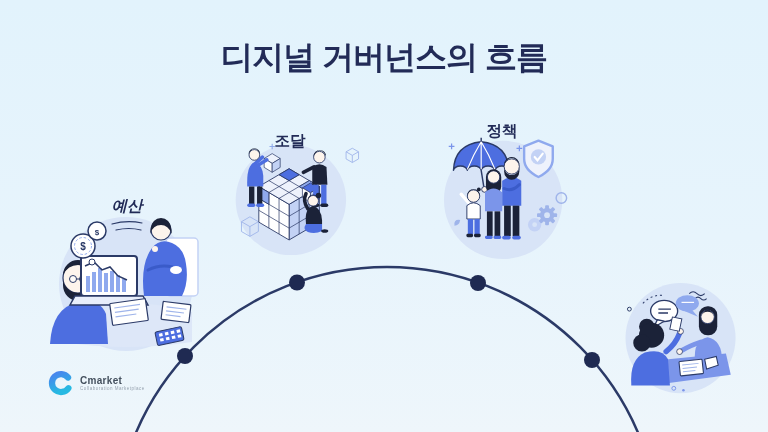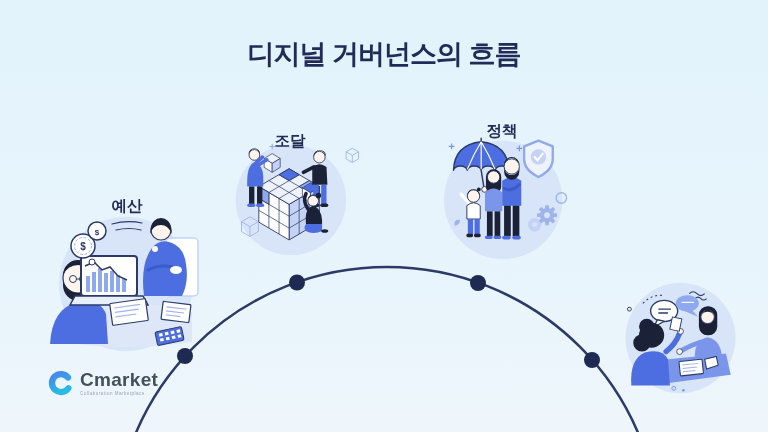--- a/index.html
+++ b/index.html
@@ -3,42 +3,42 @@
 <meta charset="utf-8">
 <style>
   html,body{margin:0;padding:0;}
   .stage{
     position:relative;width:768px;height:432px;overflow:hidden;
     background:linear-gradient(180deg,#e2f3fc 0%,#e7f4fc 55%,#eef6fb 100%);
     font-family:"Liberation Sans",sans-serif;
   }
   .title{
     position:absolute;left:0;top:36px;width:768px;text-align:center;
-    font-size:27px;font-weight:800;color:#222b57;letter-spacing:-1px;
+    font-size:32px;font-weight:800;color:#222b57;letter-spacing:-1px;
   }
   .node-label{
     position:absolute;transform:translateX(-50%);
     font-size:15.5px;font-weight:800;color:#222b57;white-space:nowrap;
   }
-  .lbl-budget{left:127px;top:196px;}
+  .lbl-budget{left:127px;top:196px;font-style:italic;}
   .lbl-procurement{left:290px;top:131px;}
   .lbl-policy{left:502px;top:121px;}
   .lbl-trust{left:674px;top:265px;}
   .arc-layer{position:absolute;left:0;top:0;z-index:1;}
   .illu{position:absolute;z-index:2;}
   .illu-budget{left:48px;top:212px;width:156px;height:150px;}
   .illu-procurement{left:233px;top:142px;width:130px;height:114px;}
   .illu-policy{left:439px;top:135px;width:134px;height:126px;}
   .illu-trust{left:612px;top:282px;width:140px;height:118px;}
   .logo{
     position:absolute;left:48px;top:370px;z-index:3;
     display:flex;align-items:center;gap:6px;
   }
   .logo-text{display:flex;flex-direction:column;line-height:1.1;}
-  .logo-name{font-size:19px;font-weight:700;color:#44505e;letter-spacing:.3px;}
+  .logo-name{font-size:10px;font-weight:700;color:#44505e;letter-spacing:.3px;}
   .logo-tagline{font-size:4.5px;color:#98a4b1;letter-spacing:.5px;margin-top:1px;}
   .z3{position:absolute;z-index:3;}
 </style>
 </head>
 <body>
 
 <div class="stage">
 
   <svg class="arc-layer" width="768" height="432" viewBox="0 0 768 432">
     <circle cx="387" cy="540" r="273" fill="none" stroke="#2b3a67" stroke-width="2.5"></circle>

